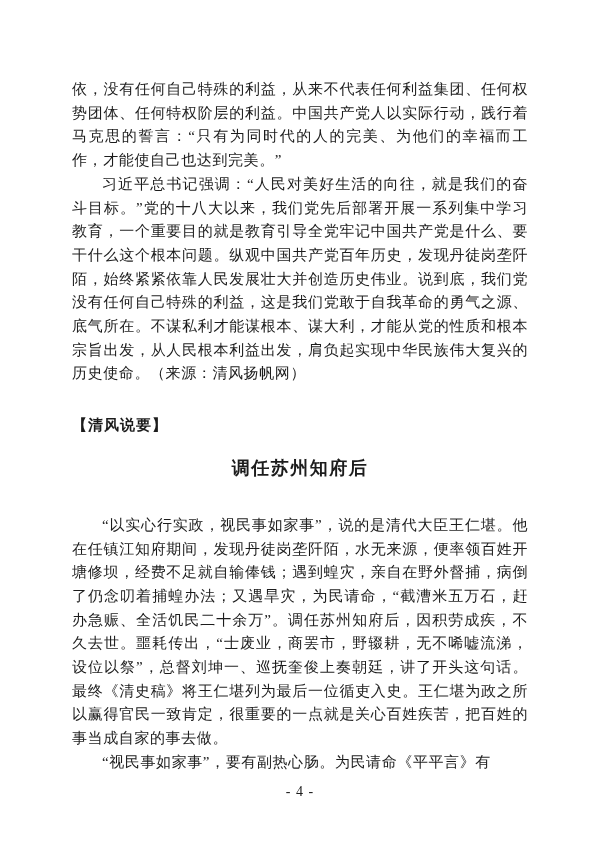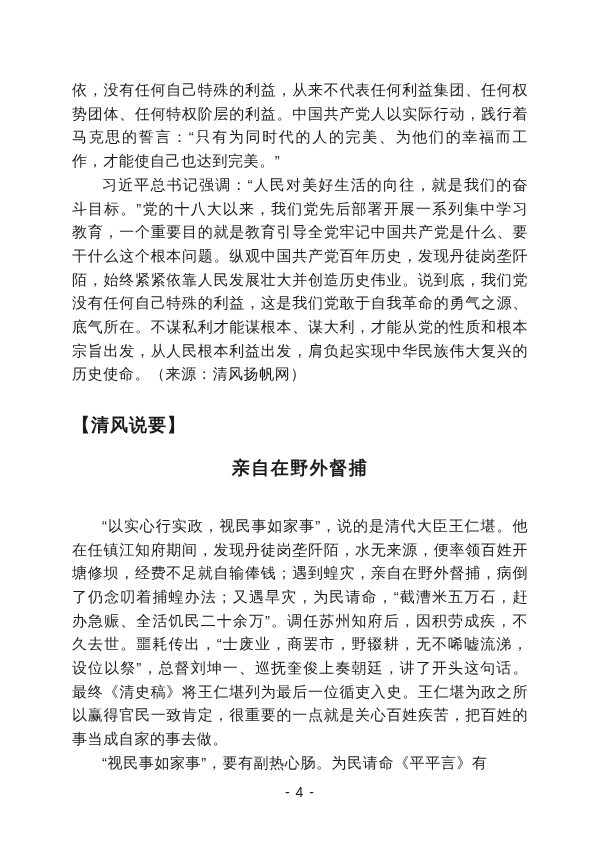--- a/index.html
+++ b/index.html
@@ -6,21 +6,21 @@
     margin: 0;
     padding: 0;
     background: #ffffff;
   }
   .page {
     position: relative;
     width: 600px;
     height: 849px;
     background: #ffffff;
     overflow: hidden;
-    font-family: Liberation Sans, sans-serif;
+    font-family: Liberation Serif, serif;
     color: #1c1c1c;
   }
   .content {
     position: absolute;
     left: 72px;
     top: 0;
     width: 456px;
     padding-top: 78px;
   }
   p.body {
@@ -29,21 +29,21 @@
     line-height: 23.7px;
     letter-spacing: 0.6px;
     text-align: justify;
     text-align-last: left;
   }
   p.indent {
     text-indent: 2em;
   }
   .section-label {
     margin: 28px 0 0 0;
-    font-size: 18px;
+    font-size: 15px;
     font-weight: bold;
     line-height: 23.7px;
     letter-spacing: 1px;
   }
   .article-title {
     margin: 17px 0 33px 0;
     font-size: 18px;
     font-weight: bold;
     text-align: center;
     line-height: 26px;
@@ -61,18 +61,18 @@
   }
 </style>
 </head>
 <body>
 
 <div class="page">
   <div class="content">
     <p class="body">依，没有任何自己特殊的利益，从来不代表任何利益集团、任何权势团体、任何特权阶层的利益。中国共产党人以实际行动，践行着马克思的誓言：“只有为同时代的人的完美、为他们的幸福而工作，才能使自己也达到完美。”</p>
     <p class="body indent">习近平总书记强调：“人民对美好生活的向往，就是我们的奋斗目标。”党的十八大以来，我们党先后部署开展一系列集中学习教育，一个重要目的就是教育引导全党牢记中国共产党是什么、要干什么这个根本问题。纵观中国共产党百年历史，发现丹徒岗垄阡陌，始终紧紧依靠人民发展壮大并创造历史伟业。说到底，我们党没有任何自己特殊的利益，这是我们党敢于自我革命的勇气之源、底气所在。不谋私利才能谋根本、谋大利，才能从党的性质和根本宗旨出发，从人民根本利益出发，肩负起实现中华民族伟大复兴的历史使命。（来源：清风扬帆网）</p>
     <p class="section-label">【清风说要】</p>
-    <h1 class="article-title">亲自在野外督捕</h1>
+    <h1 class="article-title">调任苏州知府后</h1>
     <p class="body indent">“以实心行实政，视民事如家事”，说的是清代大臣王仁堪。他在任镇江知府期间，发现丹徒岗垄阡陌，水无来源，便率领百姓开塘修坝，经费不足就自输俸钱；遇到蝗灾，亲自在野外督捕，病倒了仍念叨着捕蝗办法；又遇旱灾，为民请命，“截漕米五万石，赶办急赈、全活饥民二十余万”。调任苏州知府后，因积劳成疾，不久去世。噩耗传出，“士废业，商罢市，野辍耕，无不唏嘘流涕，设位以祭”，总督刘坤一、巡抚奎俊上奏朝廷，讲了开头这句话。最终《清史稿》将王仁堪列为最后一位循吏入史。王仁堪为政之所以赢得官民一致肯定，很重要的一点就是关心百姓疾苦，把百姓的事当成自家的事去做。</p>
     <p class="body indent">“视民事如家事”，要有副热心肠。为民请命《平平言》有</p>
   </div>
   <div class="page-number">- 4 -</div>
 </div>
 
 </body></html>

